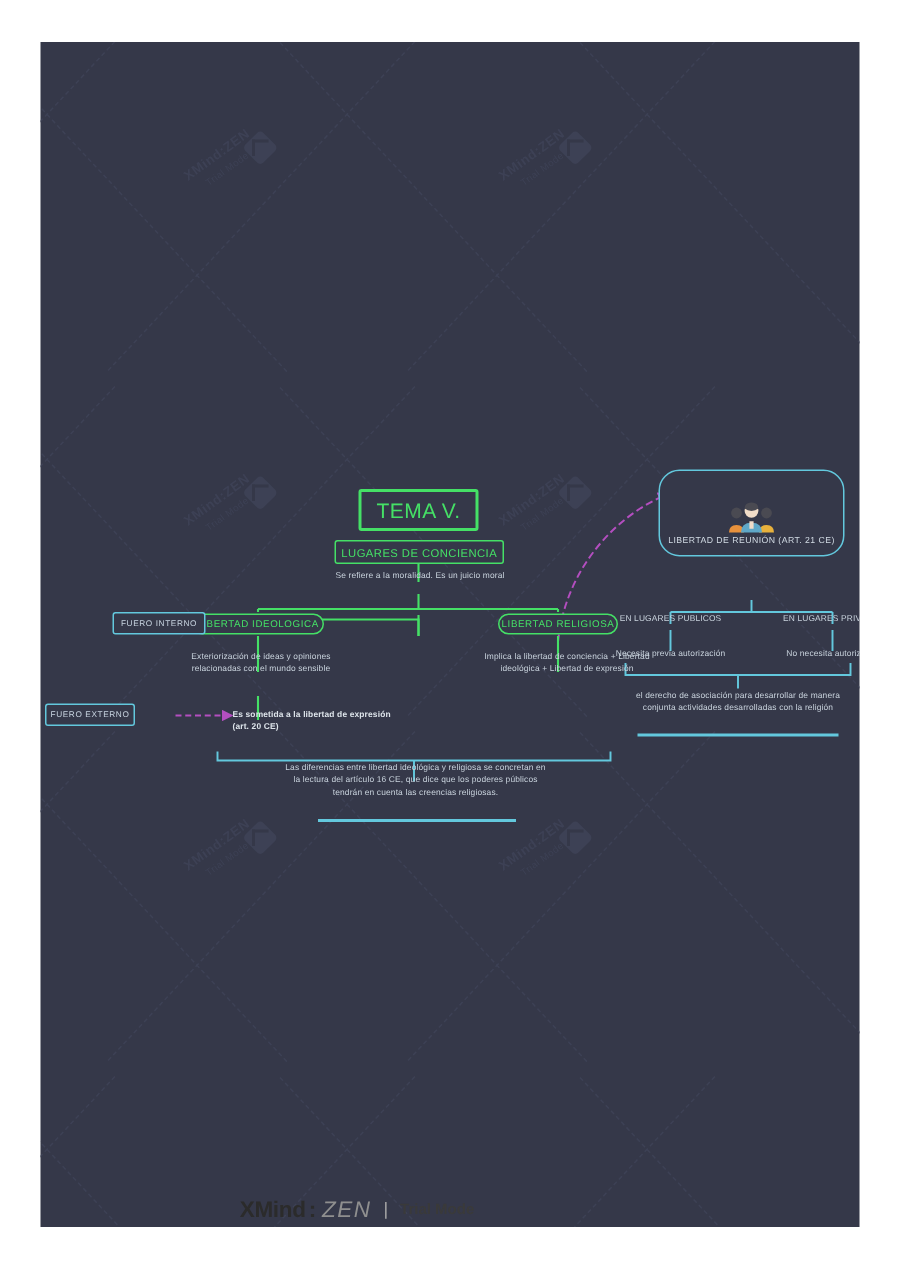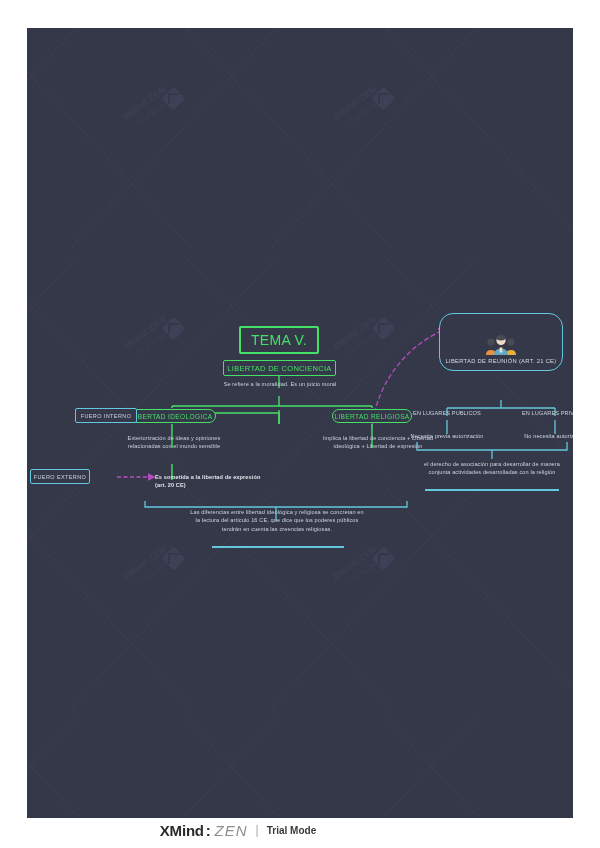--- a/index.html
+++ b/index.html
@@ -166,21 +166,21 @@
     pointer-events: none;
   }
 
   
   .people-icon { width: 34px; height: 22px; position: relative; margin-bottom: 2px; }
 
   
   #footer {
     position: absolute;
     left: 0;
-    top: 816px;
+    top: 792px;
     width: 476px;
     height: 28px;
     display: flex;
     align-items: center;
     justify-content: center;
     gap: 6px;
   }
   #footer .fx { font-size: 15px; font-weight: bold; color: #2b2b2b; letter-spacing: -0.2px; }
   #footer .fz { font-size: 15px; color: #8f8f8f; letter-spacing: 1px; }
   #footer .fsep { font-size: 12px; color: #a8a8a8; margin: 0 2px; }
@@ -299,21 +299,21 @@
 
       <path d="M 390 414 L 390 422 L 540 422 L 540 414" stroke="#63c8dd" stroke-width="1.3" fill="none"></path>
       <path d="M 465 422 L 465 431" stroke="#63c8dd" stroke-width="1.3" fill="none"></path>
     </svg>
 
     <div class="node n-root" style="left:212px; top:298px; width:80px; height:28px;">
       <span>TEMA V.</span>
     </div>
 
     <div class="node n-sub" style="left:196px; top:332px; width:113px; height:16px;">
-      <span>LIBERTAD DE CONCIENCIA</span>
+      <span>LUGARES DE CONCIENCIA</span>
     </div>
 
     <div class="plain" style="left:178px; top:352px; width:150px;">
       <span>Se refiere a la moralidad. Es un juicio moral</span>
     </div>
 
     <div class="node n-pill" style="left:101px; top:381px; width:88px; height:14px;">
       <span>LIBERTAD IDEOLOGICA</span>
     </div>
 

